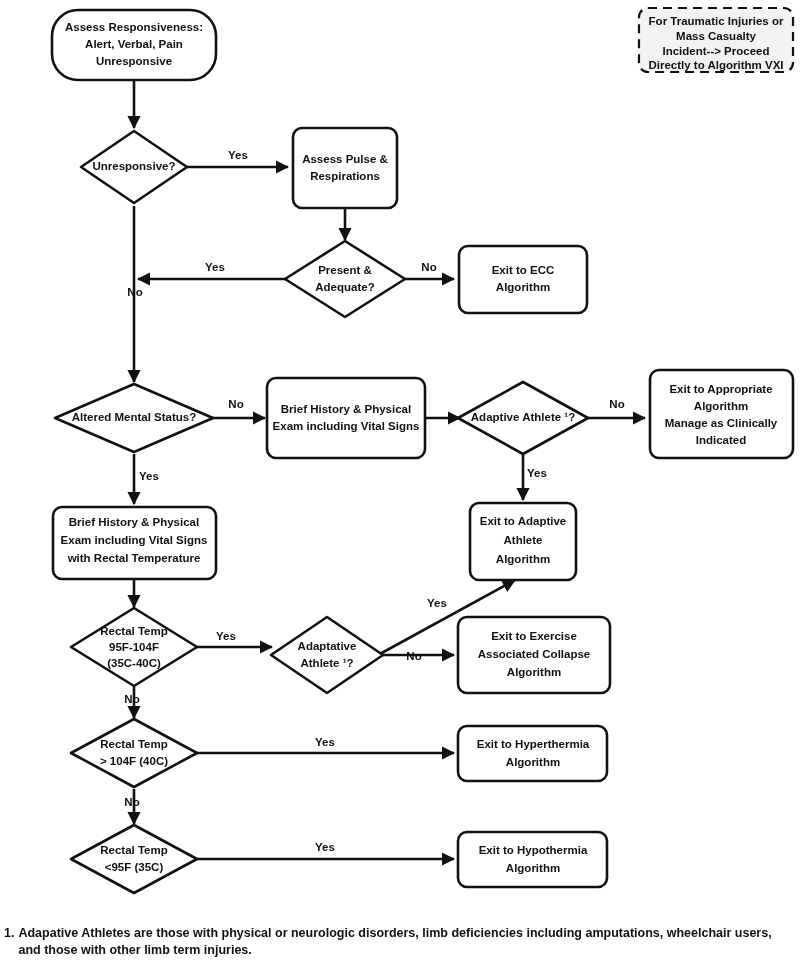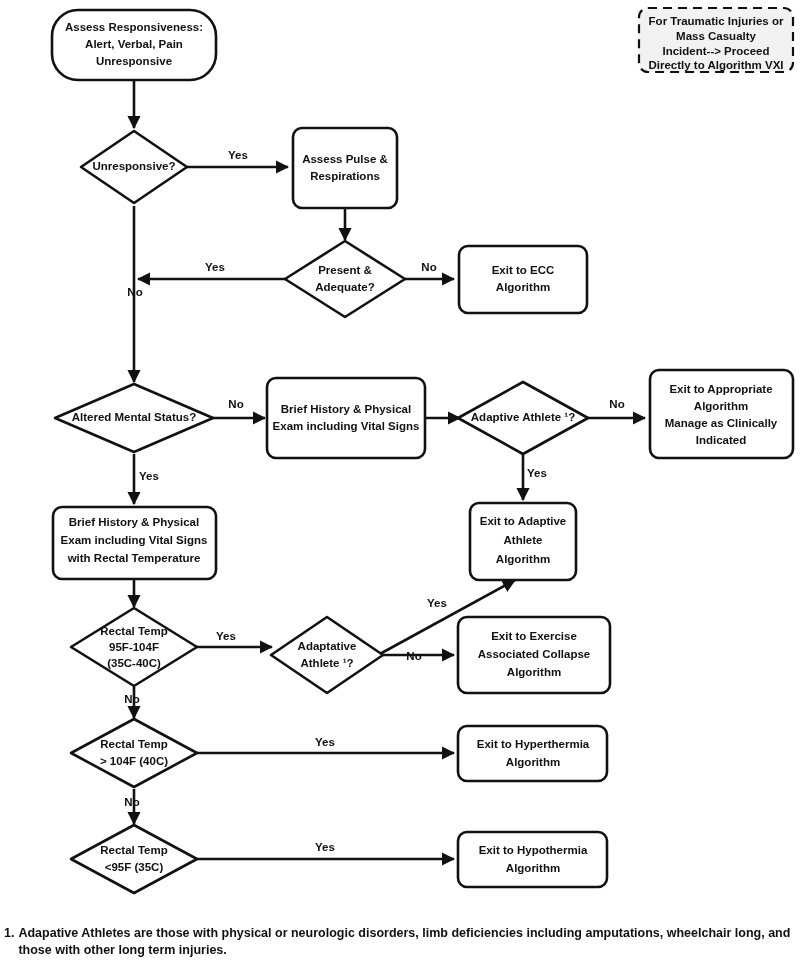--- a/index.html
+++ b/index.html
@@ -251,15 +251,15 @@
     <text class="edge-label" x="325" y="746">Yes</text>
     <text class="edge-label" x="132" y="806">No</text>
     <text class="edge-label" x="325" y="851">Yes</text>
   </g>
 
 </svg>
 
 <div class="footnote-wrap">
   <div class="footnote">
     <span class="footnote-num">1.</span>
-    <span class="footnote-body">Adapative Athletes are those with physical or neurologic disorders, limb deficiencies including amputations, wheelchair long, and those with other long term injuries.</span>
+    <span class="footnote-body">Adapative Athletes are those with physical or neurologic disorders, limb deficiencies including amputations, wheelchair users, and those with other limb term injuries.</span>
   </div>
 </div>
 
 </body></html>

